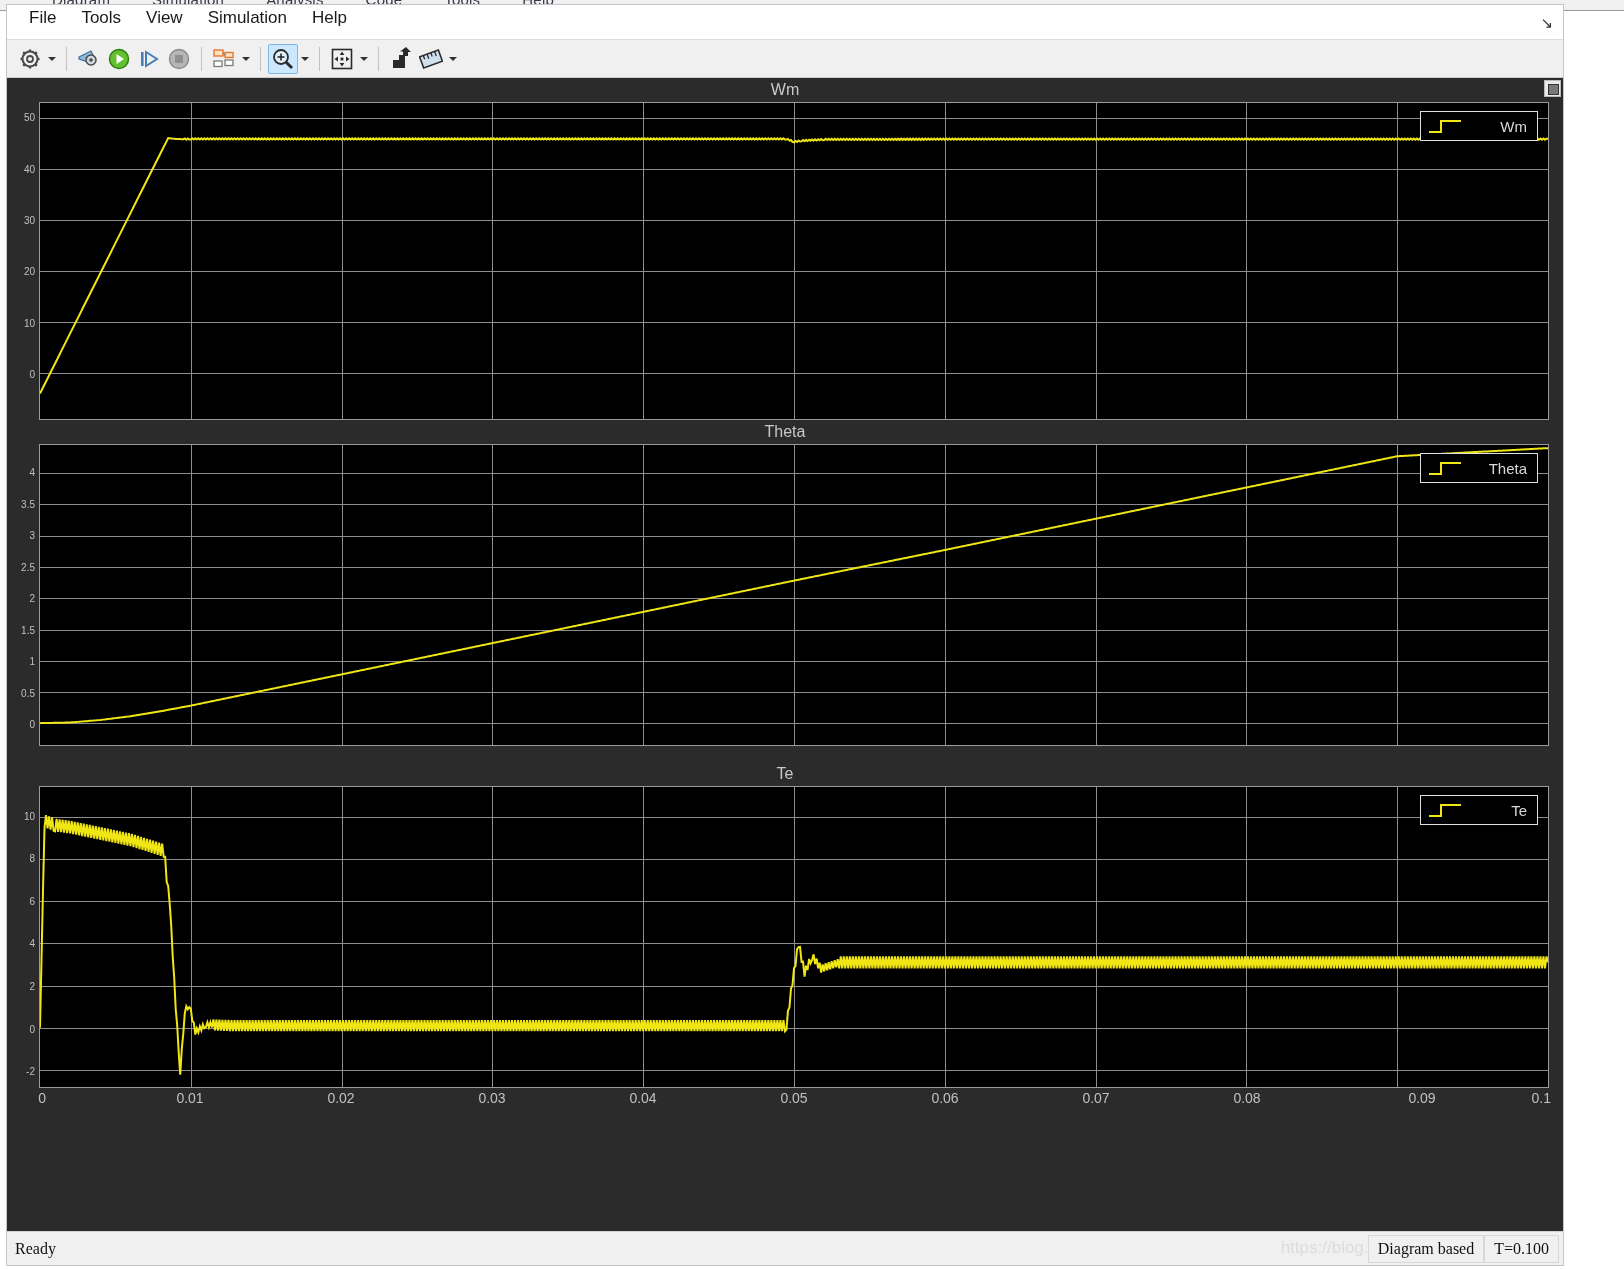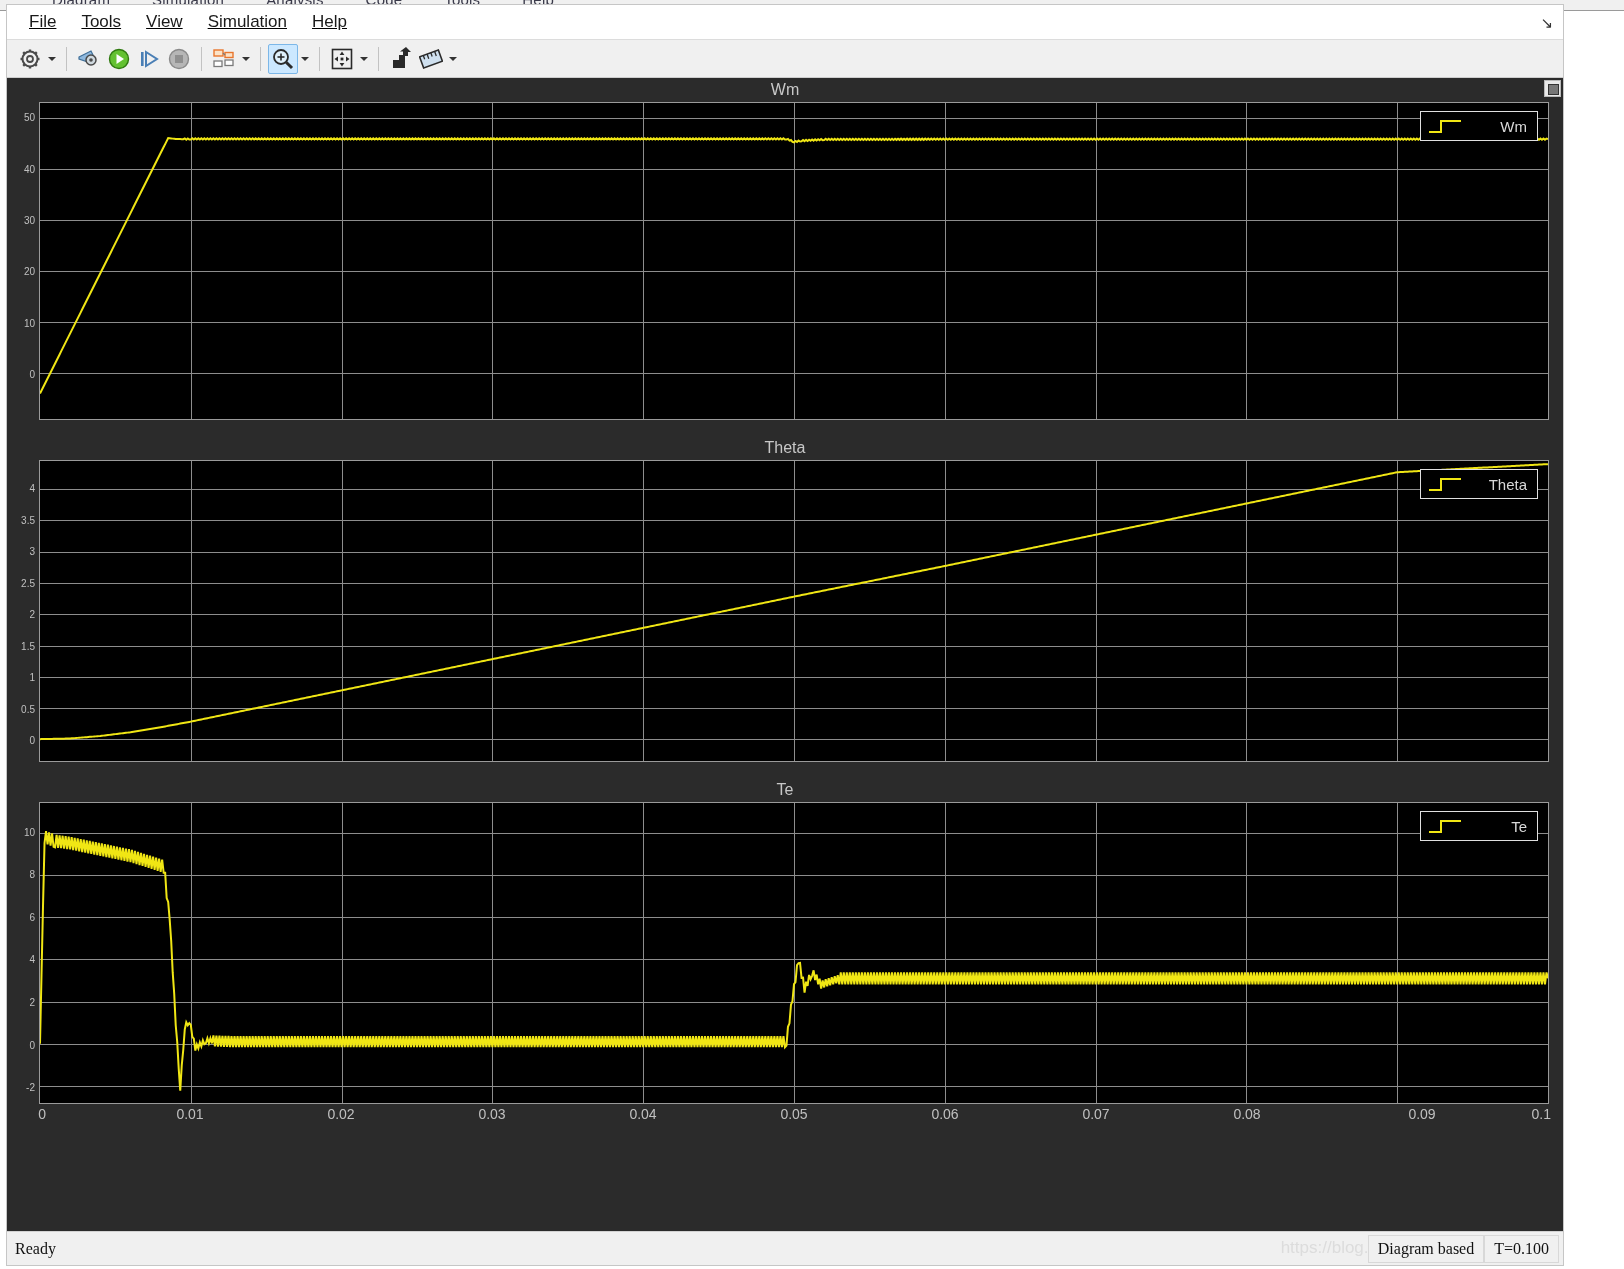--- a/index.html
+++ b/index.html
@@ -73,25 +73,24 @@
   .win-btn {
     width: 60px; display: flex; align-items: center; justify-content: center;
     cursor: default;
   }
   .win-btn svg { display: block; }
 
   
   .menubar {
     height: 35px; flex: 0 0 35px;
     background: #ffffff;
-    display: flex; align-items: center;
+    display: flex; align-items: flex-start;
     padding-left: 12px;
     border-bottom: 1px solid #dcdcdc;
     position: relative;
-    text-decoration: underline;
   }
   .menu-item {
     font-size: 17px; color: #1a1a1a;
     padding: 3px 10px; margin-right: 5px;
     cursor: default;
   }
   .menu-collapse {
     position: absolute; right: 10px; top: 9px;
     font-size: 15px; color: #333;
   }
@@ -418,21 +417,21 @@
         <div class="ylabels" style="top:24px; height:318px;">
           <span style="top:85.5%">0</span>
           <span style="top:69.4%">10</span>
           <span style="top:53.2%">20</span>
           <span style="top:37.1%">30</span>
           <span style="top:21.0%">40</span>
           <span style="top:4.8%">50</span>
         </div>
       </div>
 
-      <div class="panel" style="margin-top:16px;">
+      <div class="panel" style="">
         <div class="panel-title">Theta</div>
         <div class="axes-wrap" style="height:302px;">
           <div class="gridline-h" style="top:9.4%"></div>
           <div class="gridline-h" style="top:19.8%"></div>
           <div class="gridline-h" style="top:30.2%"></div>
           <div class="gridline-h" style="top:40.6%"></div>
           <div class="gridline-h" style="top:51.0%"></div>
           <div class="gridline-h" style="top:61.5%"></div>
           <div class="gridline-h" style="top:71.9%"></div>
           <div class="gridline-h" style="top:82.3%"></div>

